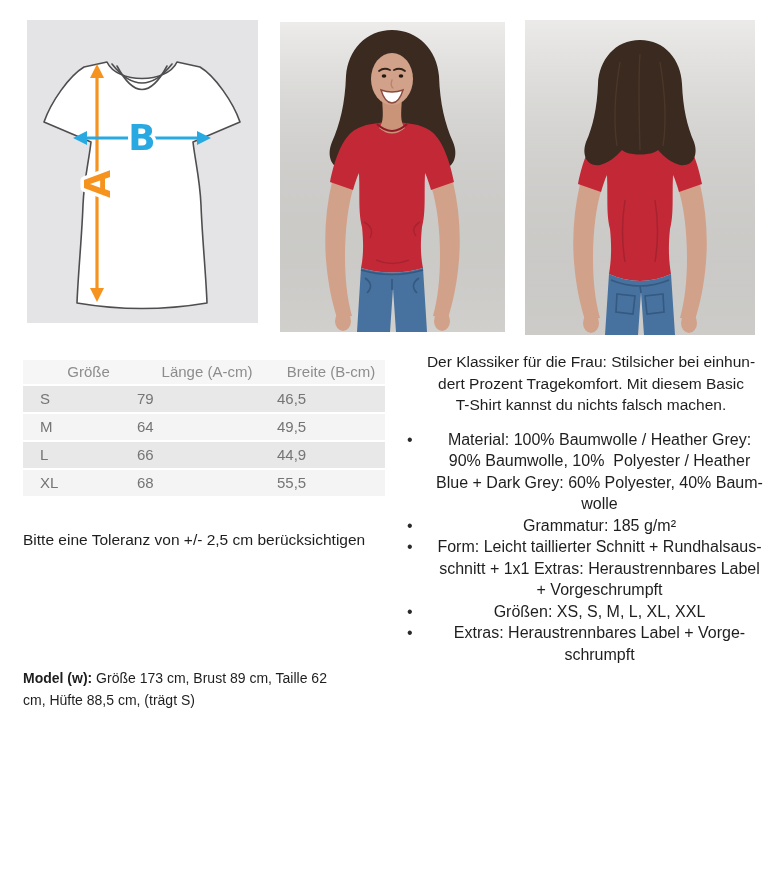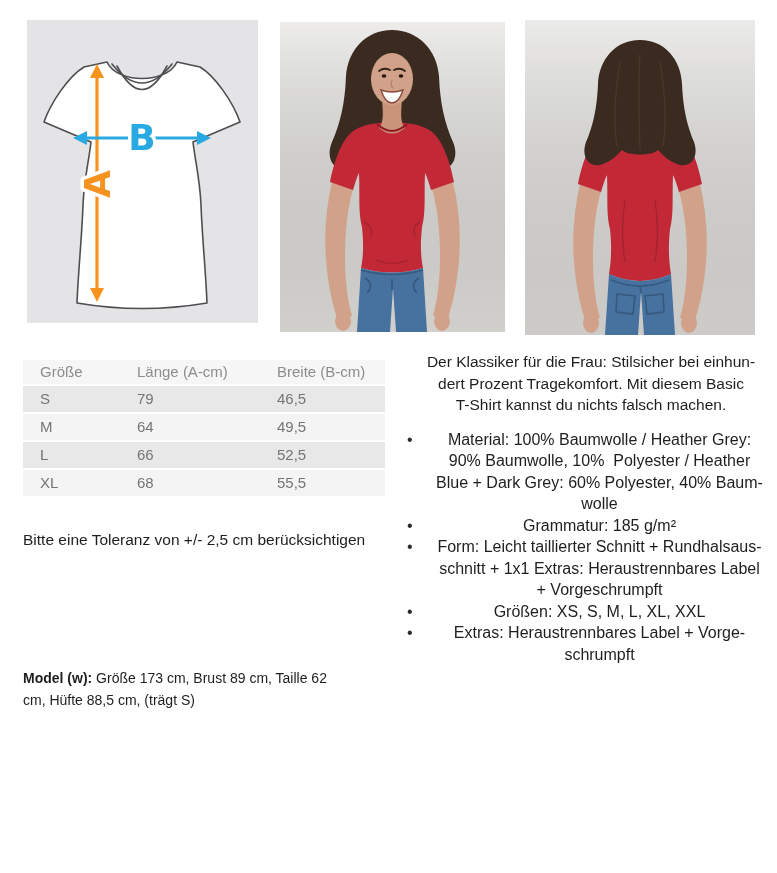--- a/index.html
+++ b/index.html
@@ -10,21 +10,21 @@
   figure{margin:0;padding:0;}
   svg{display:block;}
   .img{position:absolute;}
   .img-diagram{left:27px;top:20px;width:231px;height:303px;}
   .img-front{left:280px;top:22px;width:225px;height:310px;}
   .img-back{left:525px;top:20px;width:230px;height:315px;}
 
   
   .size-table{position:absolute;left:23px;top:360px;width:362px;font-size:15px;}
   .tr{display:grid;grid-template-columns:114px 140px 1fr;}
-  .thead .td{color:#8d8d8d;background:#f6f6f7;height:24px;line-height:24px;}
+  .thead .td{color:#8d8d8d;background:#f6f6f7;height:24px;line-height:24px;text-align:center;}
   .trow .td{color:#757575;height:26px;line-height:26px;}
   .trow{margin-top:2px;}
   .trow.dark .td{background:#e8e8e9;}
   .trow.light .td{background:#f4f4f5;}
   .td.c1{padding-left:17px;}
 
   .tolerance{position:absolute;left:23px;top:529px;width:385px;margin:0;
     font-size:15.5px;line-height:21px;color:#1e1e1e;white-space:pre-wrap;}
   .model{position:absolute;left:23px;top:667px;width:385px;margin:0;
     font-size:14px;line-height:22px;color:#1e1e1e;white-space:pre-wrap;}
@@ -185,21 +185,21 @@
       <div class="td">46,5</div>
     </div>
     <div class="tr trow light">
       <div class="td c1">M</div>
       <div class="td">64</div>
       <div class="td">49,5</div>
     </div>
     <div class="tr trow dark">
       <div class="td c1">L</div>
       <div class="td">66</div>
-      <div class="td">52,5</div>
+      <div class="td">44,9</div>
     </div>
     <div class="tr trow light">
       <div class="td c1">XL</div>
       <div class="td">68</div>
       <div class="td">55,5</div>
     </div>
   </div>
 
   <p class="tolerance">Bitte eine Toleranz von +/- 2,5 cm berücksichtigen</p>
 

